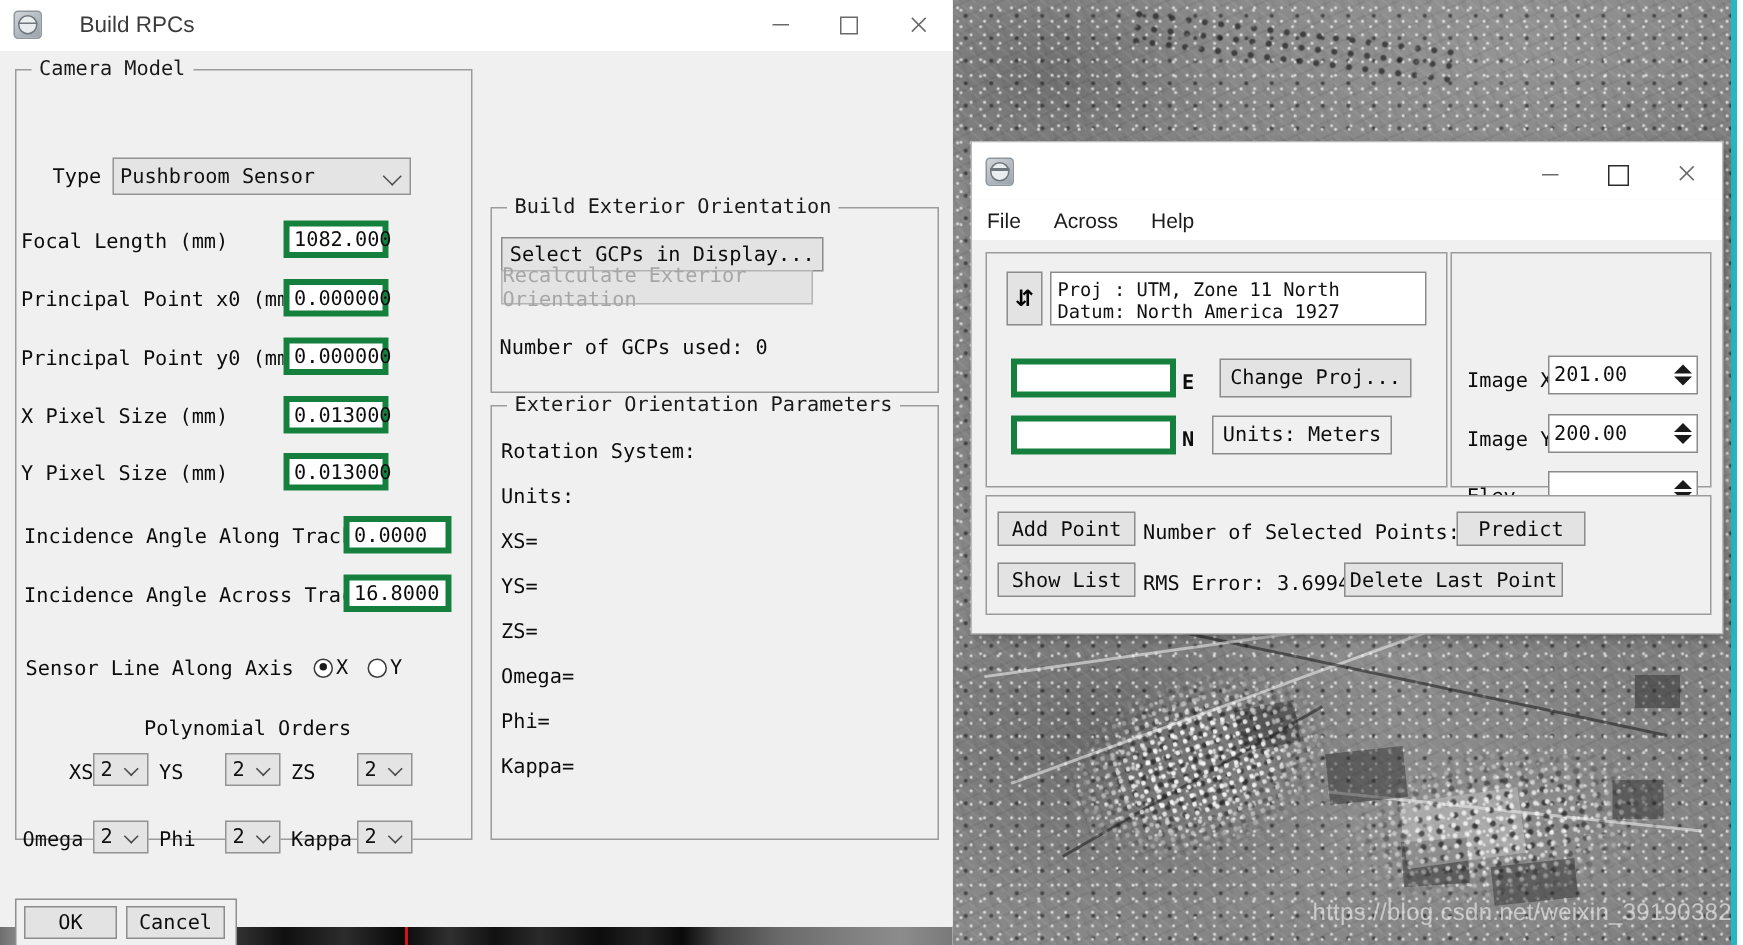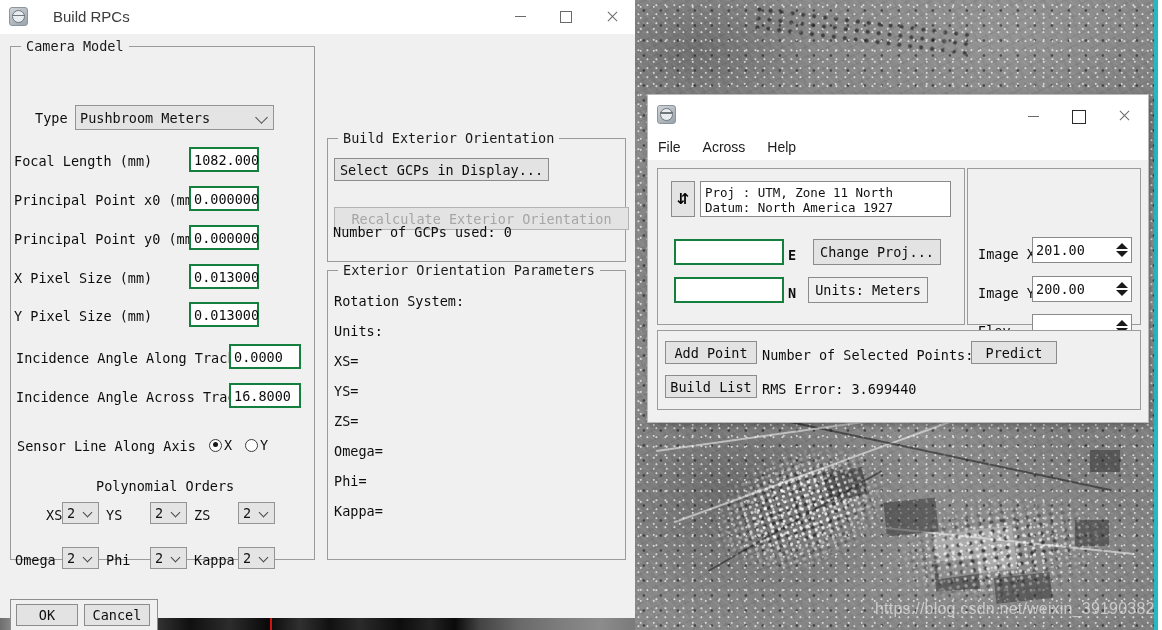--- a/index.html
+++ b/index.html
@@ -105,21 +105,21 @@
      font-size:13.5px;color:#1a1a1a;white-space:nowrap;
      font-family:"DejaVu Sans Mono","Liberation Mono",monospace;}
 
   #grp-camera{left:10px;top:12px;width:303px;height:512px;}
   #grp-build{left:327px;top:104px;width:297px;height:122px;}
   #grp-eop{left:327px;top:236px;width:297px;height:288px;}
 
   .lbl{position:absolute;font-size:13.5px;color:#0d0d0d;white-space:nowrap;
      font-family:"DejaVu Sans Mono","Liberation Mono",monospace;}
 
-  .tbox{position:absolute;background:#ffffff;border:2px solid #15803d;
+  .tbox{position:absolute;background:#ffffff;border:4px solid #15803d;
      font-size:13.5px;color:#0d0d0d;display:flex;align-items:center;padding-left:3px;
      box-sizing:border-box;font-family:"DejaVu Sans Mono","Liberation Mono",monospace;}
 
   .combo{position:absolute;background:#e4e4e4;border:1px solid #949494;
      font-size:13.5px;color:#111;display:flex;align-items:center;padding-left:4px;
      box-sizing:border-box;font-family:"DejaVu Sans Mono","Liberation Mono",monospace;}
   .combo .chev{position:absolute;right:7px;top:50%;width:8px;height:8px;margin-top:-5px;
      border-left:1.4px solid #4a4a4a;border-bottom:1.4px solid #4a4a4a;
      transform:rotate(-45deg);}
 
@@ -229,21 +229,21 @@
   </div>
 
   <div id="rpc-body">
 
     <div class="grp" id="grp-camera">
       <span class="lg">Camera Model</span>
     </div>
 
     <span class="lbl" style="left:35px;top:76px;">Type</span>
     <div class="combo" style="left:75px;top:71px;width:199px;height:25px;">
-      <span>Pushbroom Meters</span>
+      <span>Pushbroom Sensor</span>
       <span class="chev"></span>
     </div>
 
     <span class="lbl" style="left:14px;top:119px;">Focal Length (mm)</span>
     <div class="tbox" style="left:189px;top:113px;width:70px;height:25px;">1082.000</div>
 
     <span class="lbl" style="left:14px;top:158px;">Principal Point x0 (mm)</span>
 
     <div class="tbox" style="left:189px;top:152px;width:70px;height:25px;">0.000000</div>
 
@@ -307,21 +307,21 @@
     <span class="lbl" style="left:194px;top:518px;">Kappa</span>
     <div class="combo" style="left:238px;top:513px;width:37px;height:22px;">
       <span>2</span>
       <span class="chev" style="width:6px;height:6px;margin-top:-4px;"></span>
     </div>
 
     <div class="grp" id="grp-build">
       <span class="lg">Build Exterior Orientation</span>
     </div>
     <div class="btn" style="left:334px;top:124px;width:215px;height:23px;">Select GCPs in Display...</div>
-    <div class="btn disabled" style="left:334px;top:173px;width:295px;height:23px;">Recalculate Exterior Orientation</div>
+    <div class="btn disabled" style="left:334px;top:146px;width:208px;height:23px;">Recalculate Exterior Orientation</div>
     <span class="lbl" style="left:333px;top:190px;">Number of GCPs used: 0</span>
 
     <div class="grp" id="grp-eop">
       <span class="lg">Exterior Orientation Parameters</span>
     </div>
     <span class="lbl" style="left:334px;top:259px;">Rotation System:</span>
     <span class="lbl" style="left:334px;top:289px;">Units:</span>
     <span class="lbl" style="left:334px;top:319px;">XS=</span>
     <span class="lbl" style="left:334px;top:349px;">YS=</span>
     <span class="lbl" style="left:334px;top:379px;">ZS=</span>
@@ -398,17 +398,18 @@
           <i class="up"></i>
           <i class="dn"></i>
         </span>
     </div>
 
     <div class="panel" id="pnl-act"></div>
     <div class="btn" style="left:17px;top:181px;width:92px;height:23px;">Add Point</div>
     <span class="lbl" style="left:114px;top:187px;">Number of Selected Points: 12</span>
     <div class="btn" style="left:323px;top:181px;width:86px;height:23px;">Predict</div>
 
-    <div class="btn" style="left:17px;top:215px;width:92px;height:23px;">Build List</div>
+    <div class="btn" style="left:17px;top:215px;width:92px;height:23px;">Show List</div>
     <span class="lbl" style="left:114px;top:221px;">RMS Error: 3.699440</span>
+    <div class="btn" style="left:248px;top:215px;width:146px;height:23px;">Delete Last Point</div>
 
   </div>
 </div>
 
 </body></html>

